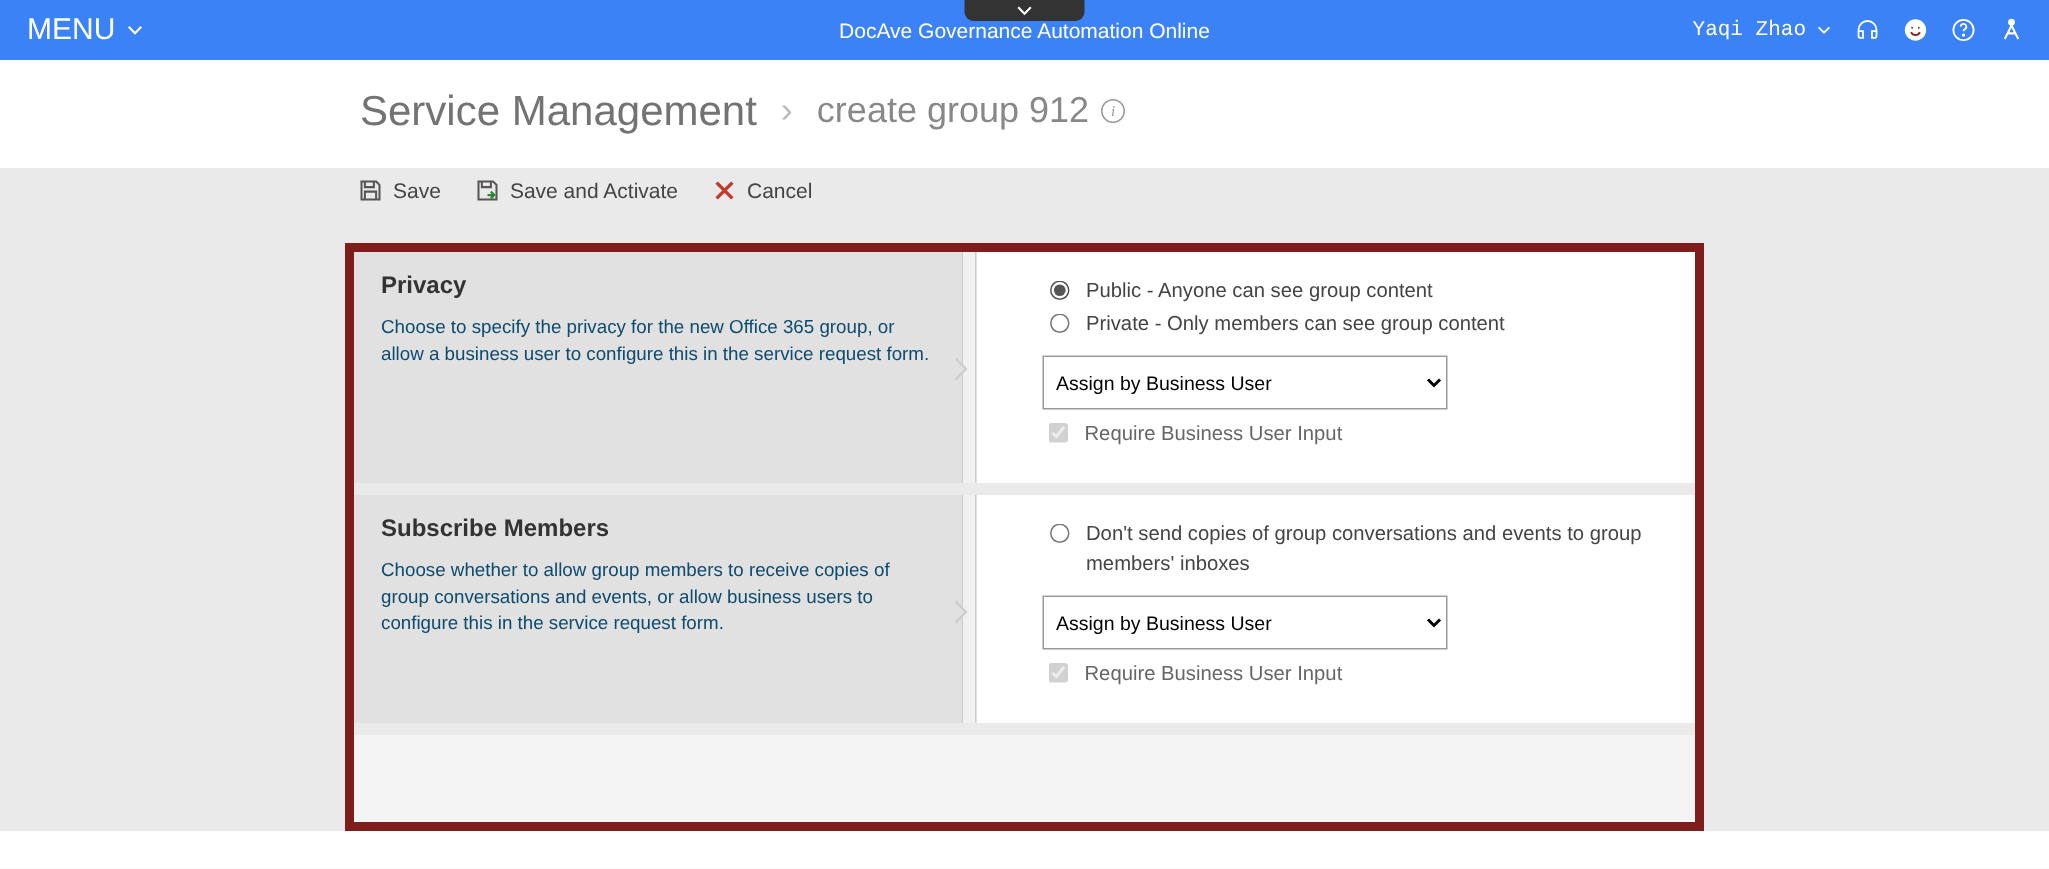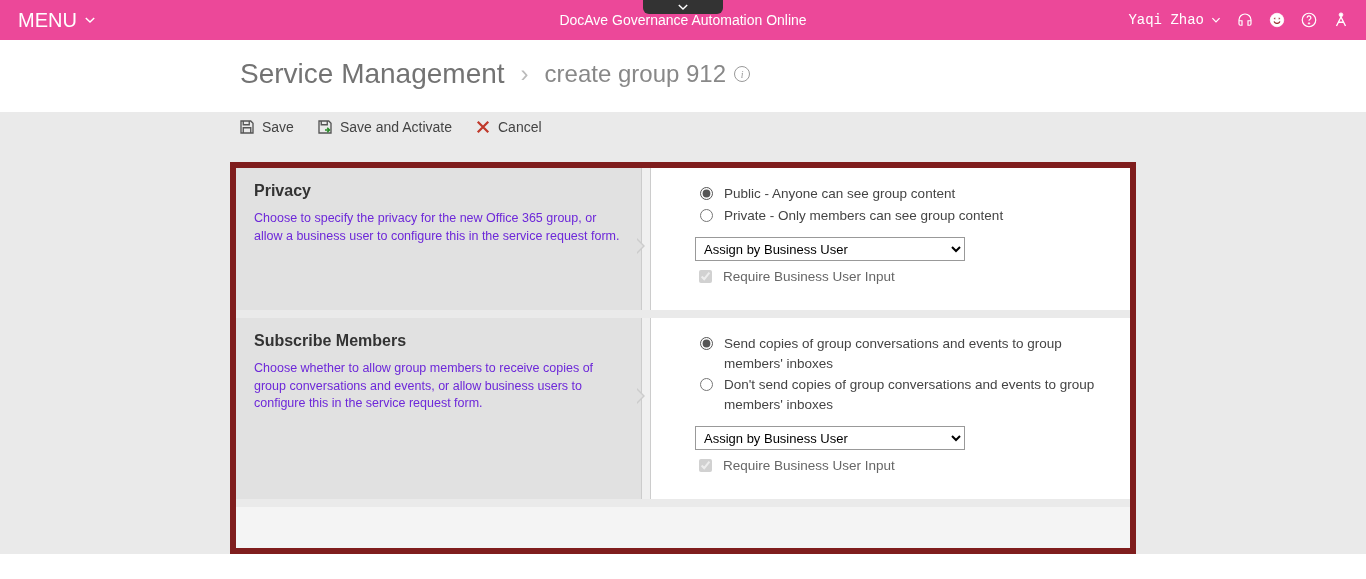--- a/index.html
+++ b/index.html
@@ -1,18 +1,18 @@
 <!DOCTYPE html>
 <html><head>
 <meta charset="utf-8">
 <style>
   * { box-sizing: border-box; }
   html, body { margin:0; padding:0; width:1366px; height:579px; font-family: "Segoe UI", Arial, sans-serif; overflow:hidden; background:#fff;}
   .topbar {
-    background:#ec4899;
+    background:#3b82f6;
     height:40px;
     display:flex;
     align-items:center;
     color:#fff;
     font-size:14px;
     position:relative;
   }
   .topbar .menu-btn {
     font-size:20px; font-weight:400; padding:0 18px; display:flex; align-items:center; gap:6px; cursor:pointer;
   }
@@ -70,21 +70,21 @@
     border-bottom:8px solid #eaeaea;
     min-height:150px;
     position:relative;
   }
   .section .left {
     width:405px;
     background:#e1e1e1;
     padding:14px 18px 18px 18px;
   }
   .section .left h3 { margin:0 0 10px 0; font-size:16px; font-weight:700; color:#333;}
-  .section .left p { margin:0; font-size:12.5px; color:#6d28d9; line-height:1.4;}
+  .section .left p { margin:0; font-size:12.5px; color:#0c4a6e; line-height:1.4;}
   .section .divider {
     width:10px; background:#f0f0f0; position:relative;
     border-left:1px solid #ccc; border-right:1px solid #ccc;
   }
   .section .divider::before{
     content:""; position:absolute; left:-5px; top:70px;
     width:0;height:0;border-top:8px solid transparent;border-bottom:8px solid transparent;border-left:8px solid #ccc;
   }
   .section .divider::after{
     content:""; position:absolute; left:-6px; top:71px;
@@ -92,21 +92,21 @@
   }
   .section .right {
     flex:1; background:#fff; padding:14px 18px 24px 44px;
     font-size:13.5px; color:#444;
   }
   .radio-row { display:flex; align-items:flex-start; gap:8px; margin:2px 0; line-height:1.45;}
   .radio-row input[type=radio]{ margin-top:3px; accent-color:#555;}
   .check-row { display:flex; align-items:center; gap:8px; margin-top:6px; color:#666;}
   .check-row input[type=checkbox]{ accent-color:#888;}
   .select-box {
-    margin-top:10px; width:270px; height:24px; border:1px solid #999; background:#fff;
+    margin-top:10px; width:270px; height:36px; border:1px solid #999; background:#fff;
     font-size:13px; padding:2px 4px;
   }
 </style>
 </head>
 <body>
 
 <div class="topbar">
   <div class="pulltab">
     <svg viewBox="0 0 20 12">
         <polyline points="4,3 10,9 16,3" fill="none" stroke="#fff" stroke-width="2"></polyline>
@@ -214,24 +214,20 @@
     </div>
 
     <div class="section">
       <div class="left">
         <h3>Subscribe Members</h3>
         <p>Choose whether to allow group members to receive copies of group conversations and events, or allow business users to configure this in the service request form.</p>
       </div>
       <div class="divider"></div>
       <div class="right">
         <label class="radio-row">
-          <input type="radio" name="sub" checked="" style="">
-          <span>Send copies of group conversations and events to group members' inboxes</span>
-        </label>
-        <label class="radio-row">
           <input type="radio" name="sub" style="">
           <span>Don't send copies of group conversations and events to group members' inboxes</span>
         </label>
         <select class="select-box">
           <option>Assign by Business User</option>
         </select>
         <label class="check-row">
           <input type="checkbox" checked="" disabled="" style="">
           <span>Require Business User Input</span>
         </label>

